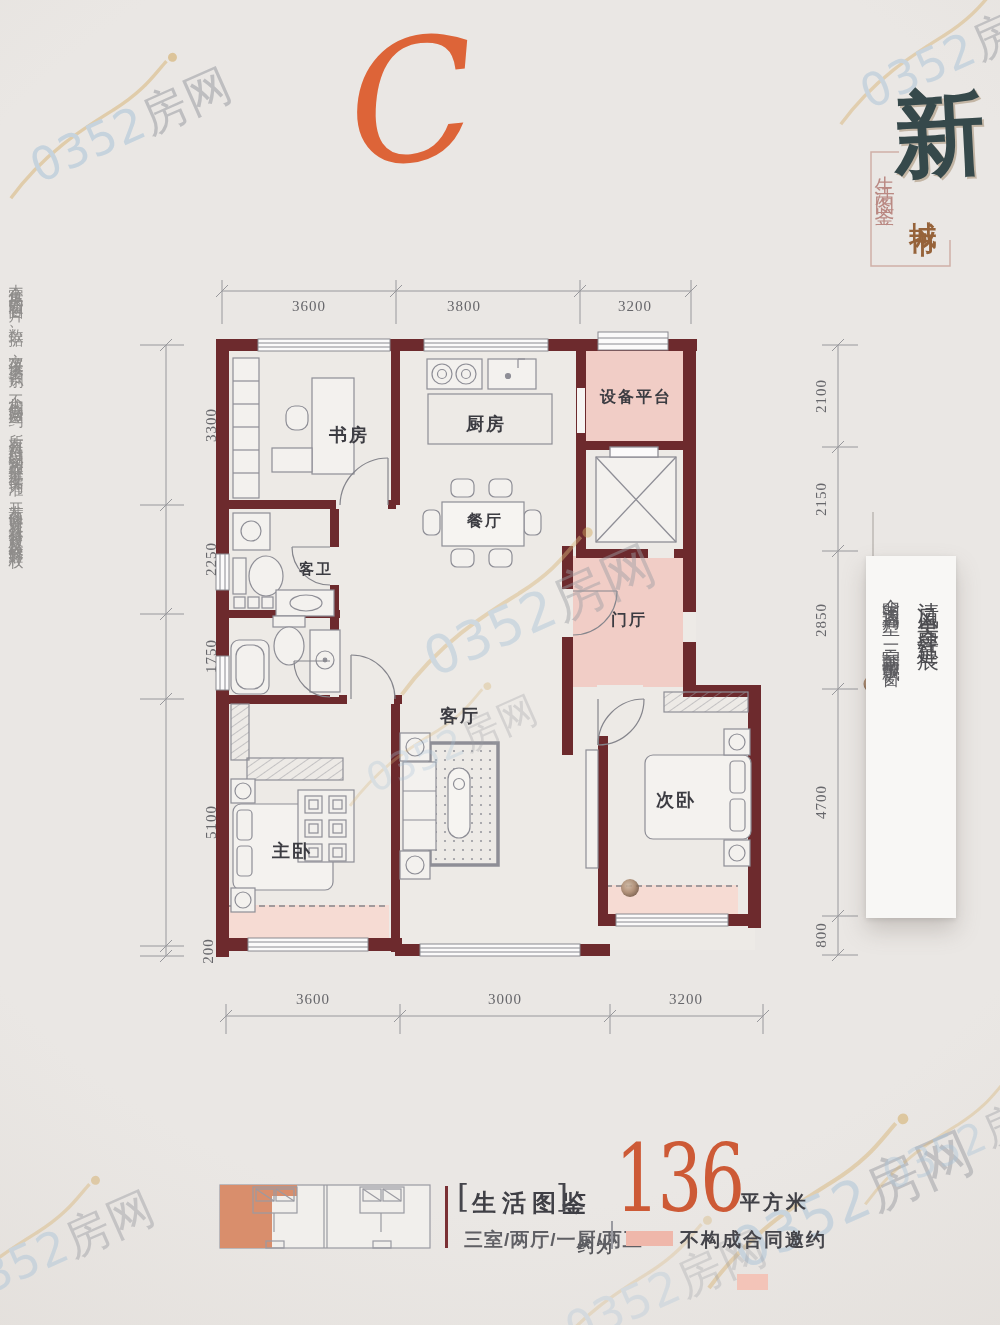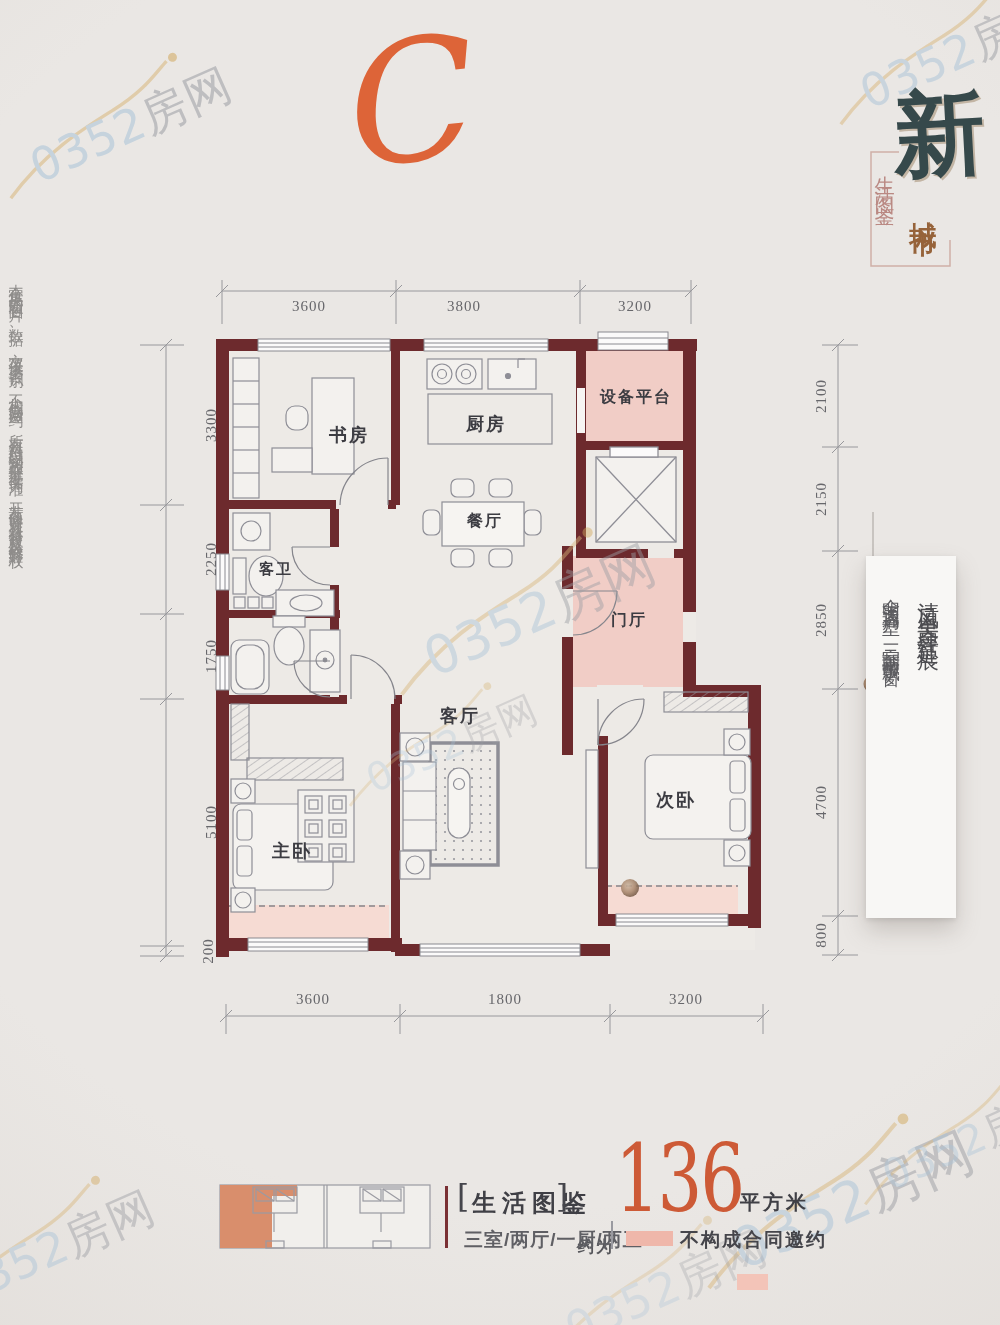--- a/index.html
+++ b/index.html
@@ -36,21 +36,21 @@
   
   .left-disclaimer{
     left:8px;top:272px;height:950px;font-size:15px;color:#8f8d8b;
     letter-spacing:3px;line-height:1;font-family:"DejaVu Serif", serif;
   }
   
   .room-label{
     font-size:18px;font-weight:700;color:#3c3c42;letter-spacing:2px;white-space:nowrap;
     transform:translate(-50%,-50%);
   }
-  .room-label.small{font-size:15px;}
+  .room-label.small{font-size:15px;margin-left:40px;}
   .room-label.mid{font-size:16px;}
   .dim{
     font-size:15px;color:#67676b;white-space:nowrap;transform:translate(-50%,-50%);
     font-family:"Liberation Serif", serif;letter-spacing:1px;
   }
   .dim.rot{transform:translate(-50%,-50%) rotate(-90deg);}
   
   .side-card{
     left:866px;top:556px;width:90px;height:362px;background:#f8f7f5;
     box-shadow:0 12px 22px rgba(110,100,92,.28), 0 2px 5px rgba(0,0,0,.10);
@@ -461,21 +461,21 @@
   <div class="abs room-label mid" style="left:629px;top:620px">门厅</div>
   <div class="abs room-label small" style="left:276px;top:569px">客卫</div>
   <div class="abs room-label" style="left:460px;top:716px">客厅</div>
   <div class="abs room-label" style="left:292px;top:851px">主卧</div>
   <div class="abs room-label" style="left:676px;top:800px">次卧</div>
 
   <div class="abs dim" style="left:309px;top:306px">3600</div>
   <div class="abs dim" style="left:464px;top:306px">3800</div>
   <div class="abs dim" style="left:635px;top:306px">3200</div>
   <div class="abs dim" style="left:313px;top:999px">3600</div>
-  <div class="abs dim" style="left:505px;top:999px">1800</div>
+  <div class="abs dim" style="left:505px;top:999px">3000</div>
   <div class="abs dim" style="left:686px;top:999px">3200</div>
   <div class="abs dim rot" style="left:211px;top:425px">3300</div>
   <div class="abs dim rot" style="left:211px;top:559px">2250</div>
   <div class="abs dim rot" style="left:211px;top:656px">1750</div>
   <div class="abs dim rot" style="left:211px;top:822px">5100</div>
   <div class="abs dim rot" style="left:208px;top:951px">200</div>
   <div class="abs dim rot" style="left:821px;top:396px">2100</div>
   <div class="abs dim rot" style="left:821px;top:499px">2150</div>
   <div class="abs dim rot" style="left:821px;top:620px">2850</div>
   <div class="abs dim rot" style="left:821px;top:802px">4700</div>

